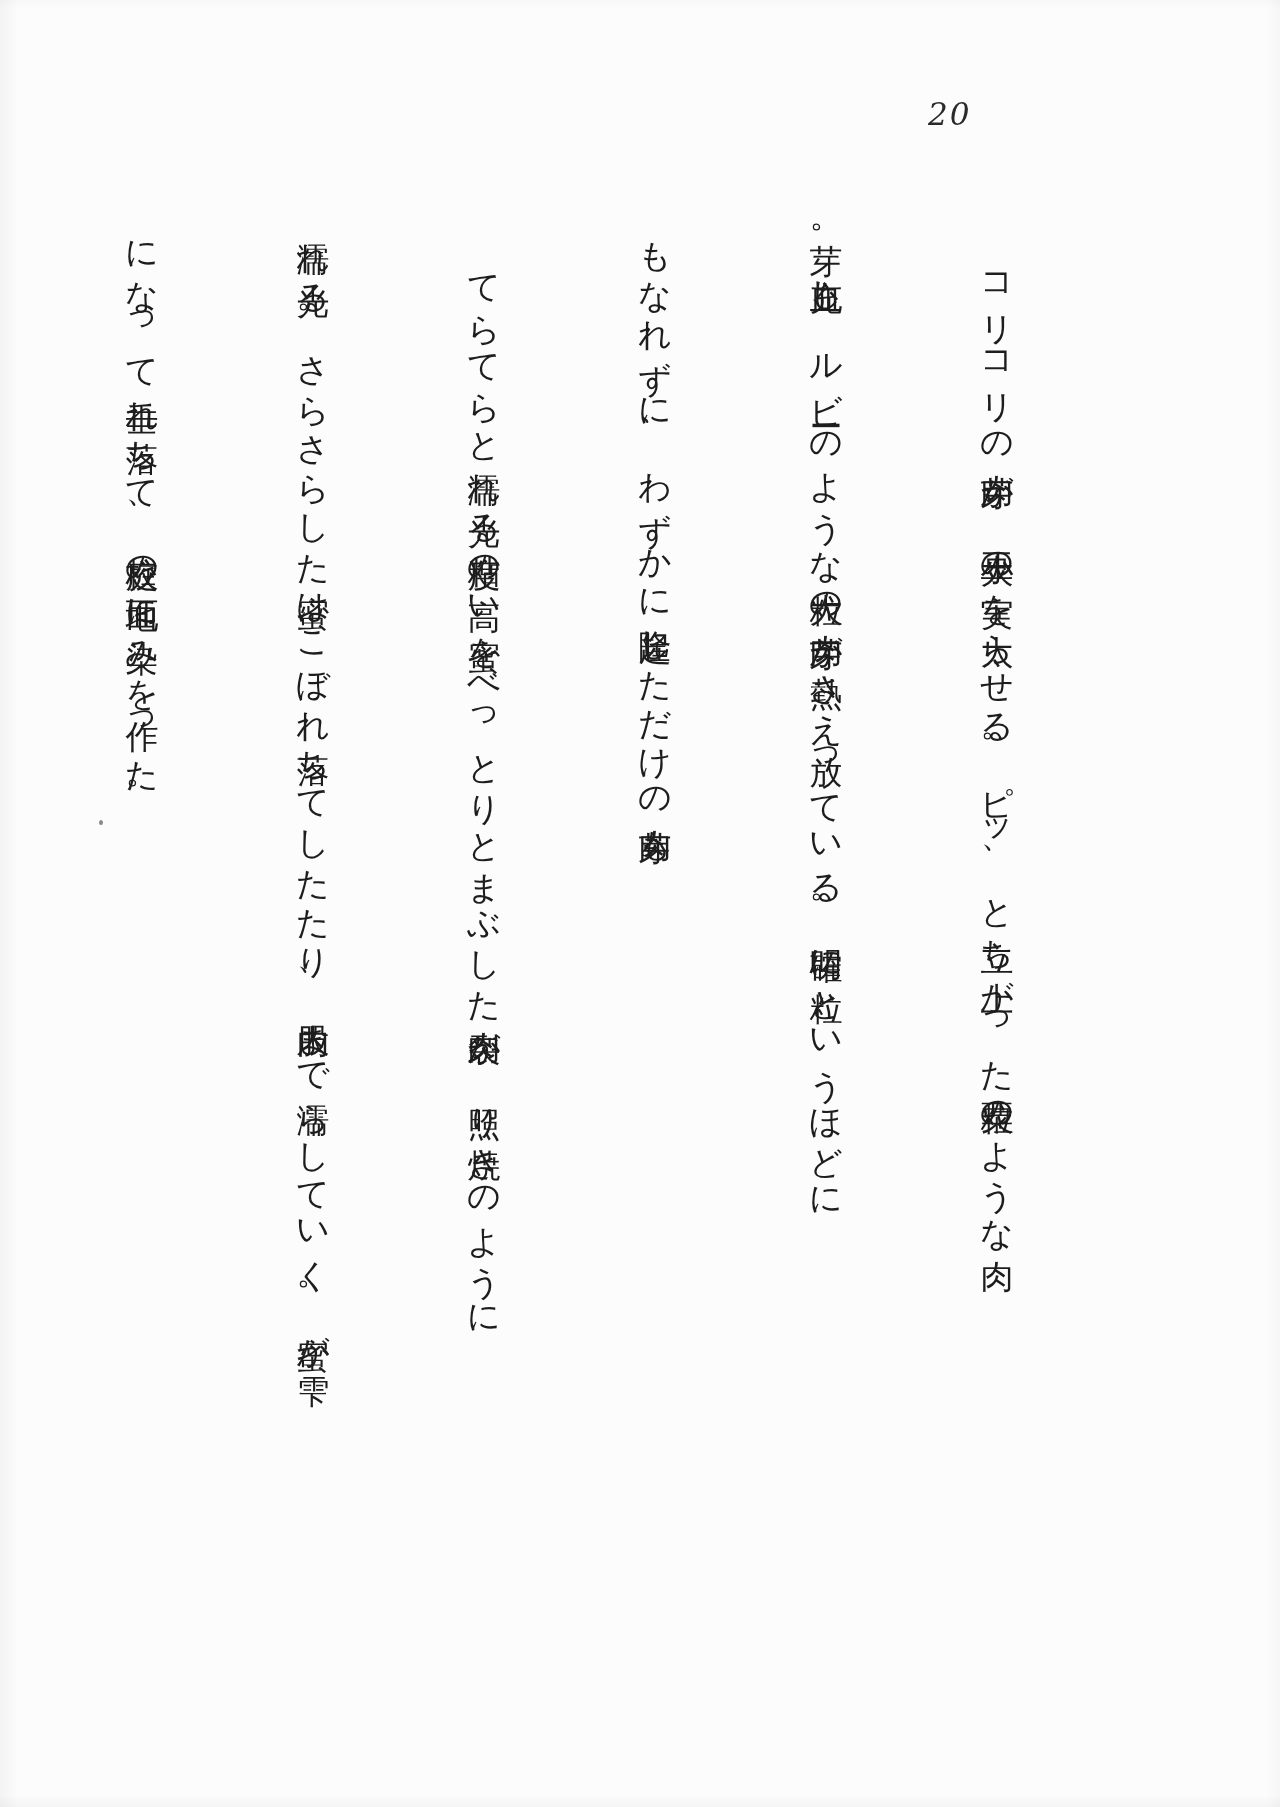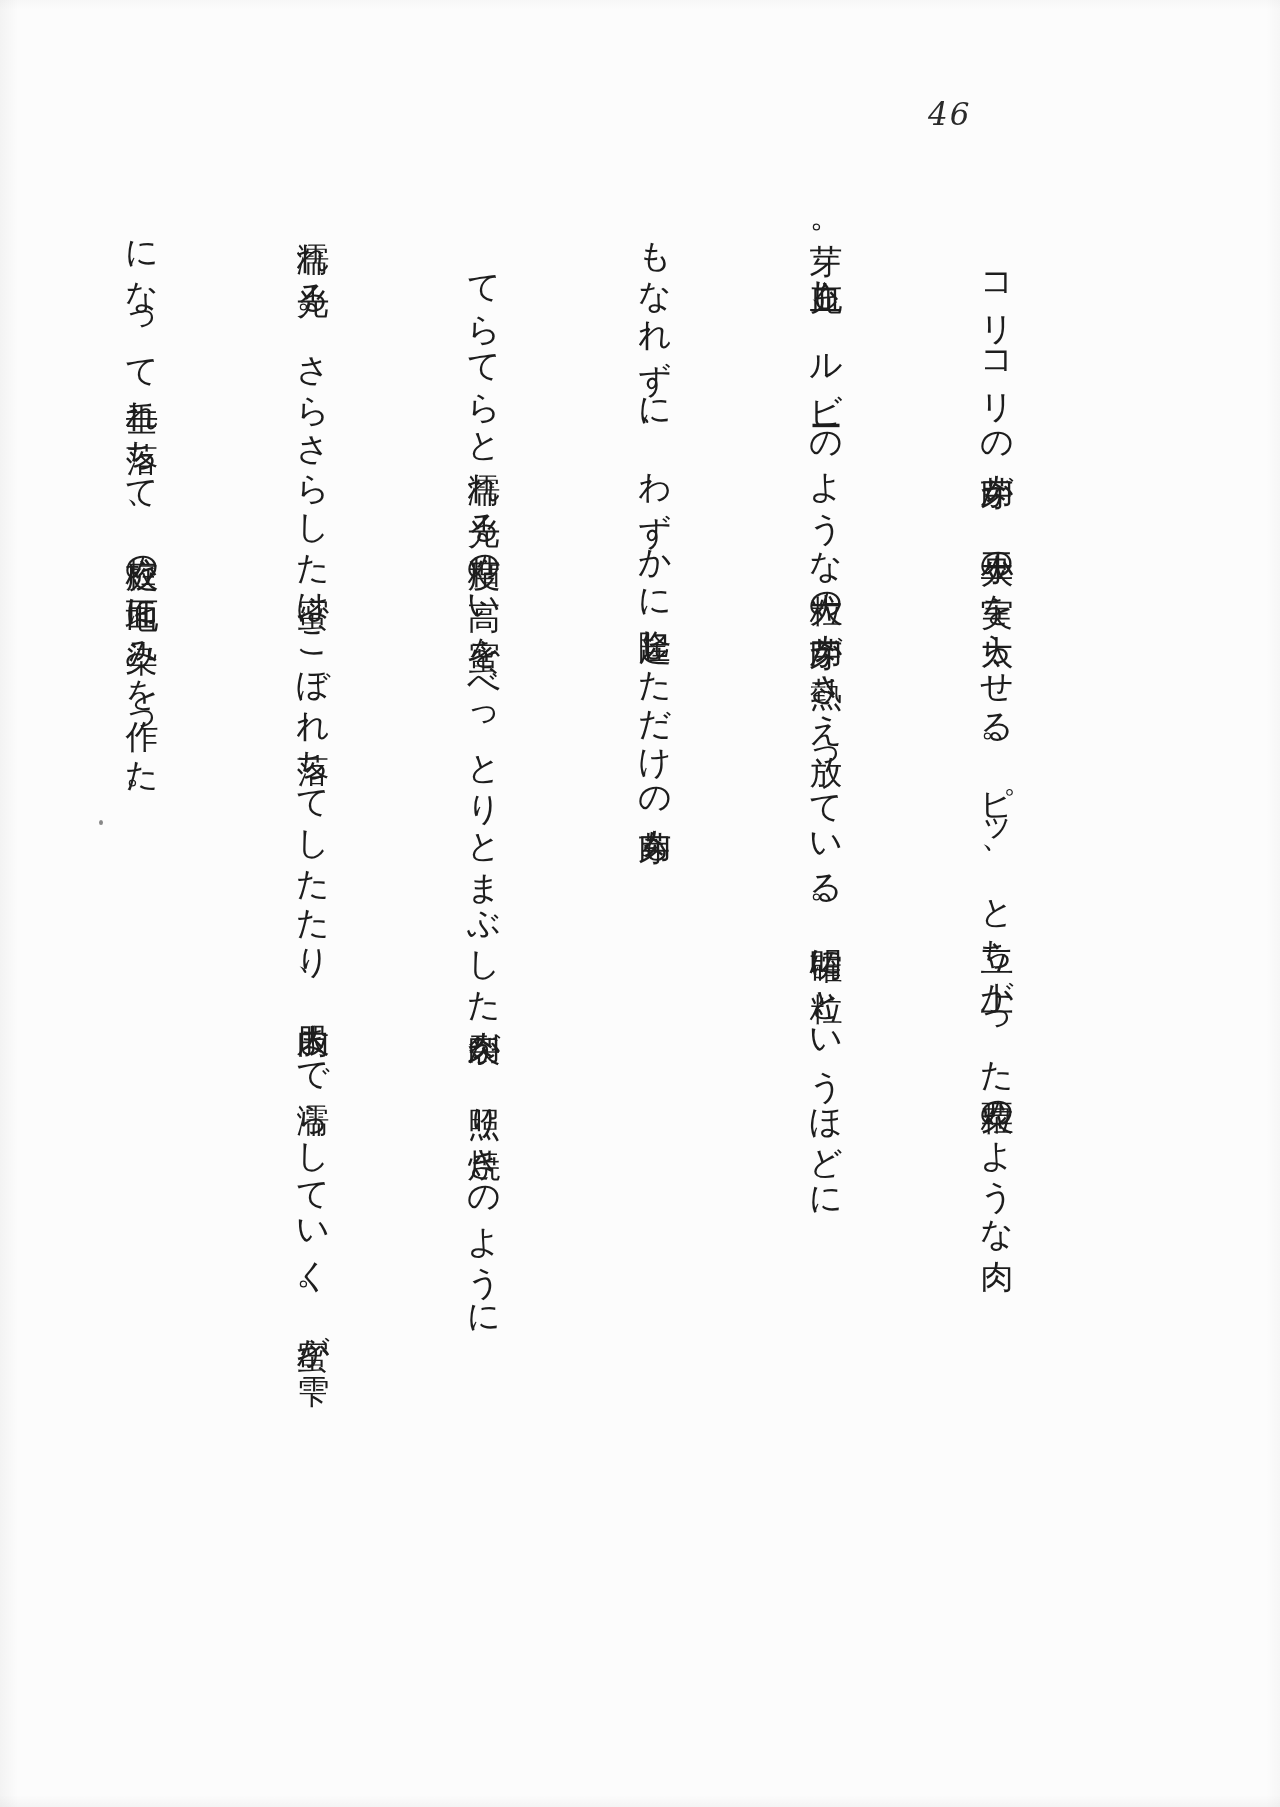--- a/index.html
+++ b/index.html
@@ -60,21 +60,21 @@
     border-radius: 50%;
     background: #6a6a6a;
     opacity: 0.8;
   }
 </style>
 </head>
 <body>
 
 <div class="page">
 
-  <div class="pagenum">46</div>
+  <div class="pagenum">20</div>
 
   <div class="textblock">
     <p class="tcol">　コリコリの肉芽が、小豆大の実を太らせる。ピッ、と立ち上がった粟粒のような肉</p>
     <p class="tcol">芽。充血し、ルビーのような大粒の肉芽が熱さえ放っている。明確に粒というほどに</p>
     <p class="tcol">もなれずに、わずかに隆起しただけの肉芽も。</p>
     <p class="tcol">　てらてらと濡れ光る粘度の高い蜜をべっとりとまぶした肉裂が、照り焼きのように</p>
     <p class="tcol">濡れ光る。さらさらした蜜はこぼれ落ちてしたたり、内股まで濡らしていく。蜜が雫</p>
     <p class="tcol">になって垂れ落ちて、校庭の地面に染みを作った。</p>
     
     

